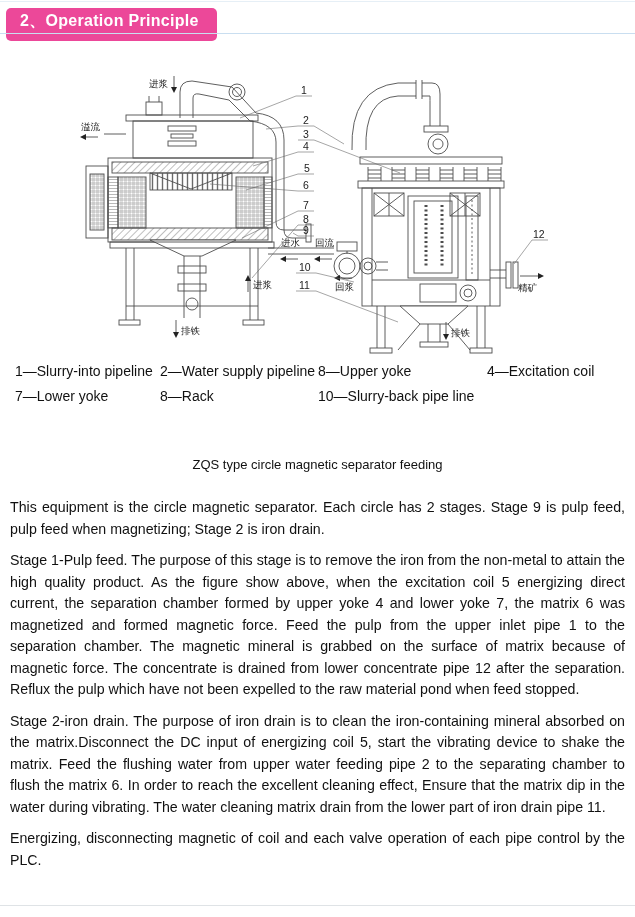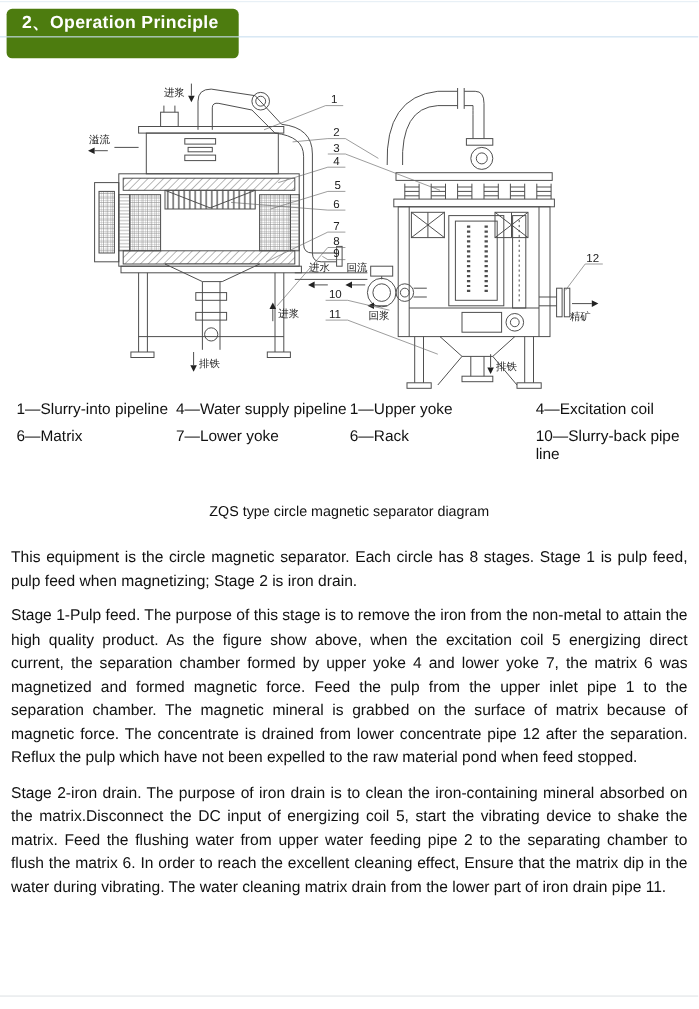--- a/index.html
+++ b/index.html
@@ -3,22 +3,22 @@
 <meta charset="utf-8">
 <style>
   html,body{margin:0;padding:0;}
   body{
     width:635px;height:917px;background:#ffffff;position:relative;
     font-family:"Liberation Sans", sans-serif;color:#1a1a1a;overflow:hidden;
   }
   .topline{position:absolute;top:1px;left:0;width:635px;height:1px;background:#e6eff6;}
   .banner{
     position:absolute;top:8px;left:6px;height:33px;line-height:25px;
-    background:#4d7c0f;color:#fff;font-weight:bold;font-size:16px;
-    padding:0 18px 12px 14px;border-radius:5px;letter-spacing:.3px;
+    background:#ec4899;color:#fff;font-weight:bold;font-size:16px;
+    padding:0 18px 0 14px;border-radius:5px;letter-spacing:.3px;
   }
   .banner-underline{position:absolute;top:33px;left:0;width:635px;height:1px;background:#c9def0;}
   svg.diagram{position:absolute;top:70px;left:0;}
   svg .ln{stroke:#4d4d4d;stroke-width:0.9;fill:none;}
   svg .thin{stroke:#6a6a6a;stroke-width:0.6;fill:none;}
   svg text{fill:#222;}
   svg text.cjk{font-size:9.5px;font-family:"DejaVu Sans","Liberation Sans",sans-serif;}
   svg text.num{font-size:10.5px;font-family:"Liberation Sans",sans-serif;}
   svg .ah{fill:#222;stroke:none;}
   .legend{
@@ -228,30 +228,30 @@
     <text class="num" x="303" y="153">8</text>
     <text class="num" x="303" y="164">9</text>
     <text class="num" x="299" y="201">10</text>
     <text class="num" x="299" y="219">11</text>
     <text class="num" x="533" y="168">12</text>
   </g>
 </svg>
 
 <div class="legend">
   <span>1—Slurry-into pipeline</span>
-  <span>4—Water supply pipeline</span>
-  <span>1—Upper yoke</span>
+  <span>2—Water supply pipeline</span>
+  <span>8—Upper yoke</span>
   <span>4—Excitation coil</span>
-  <span>6—Matrix</span>
   <span>7—Lower yoke</span>
-  <span>6—Rack</span>
+  <span>8—Rack</span>
   <span>10—Slurry-back pipe line</span>
 </div>
 
-<div class="caption">ZQS type circle magnetic separator diagram</div>
+<div class="caption">ZQS type circle magnetic separator feeding</div>
 
 <div class="bodytext">
-  <p>This equipment is the circle magnetic separator. Each circle has 8 stages. Stage 1 is pulp feed, pulp feed when magnetizing; Stage 2 is iron drain.</p>
+  <p>This equipment is the circle magnetic separator. Each circle has 2 stages. Stage 9 is pulp feed, pulp feed when magnetizing; Stage 2 is iron drain.</p>
   <p>Stage 1-Pulp feed. The purpose of this stage is to remove the iron from the non-metal to attain the high quality product. As the figure show above, when the excitation coil 5 energizing direct current, the separation chamber formed by upper yoke 4 and lower yoke 7, the matrix 6 was magnetized and formed magnetic force. Feed the pulp from the upper inlet pipe 1 to the separation chamber. The magnetic mineral is grabbed on the surface of matrix because of magnetic force. The concentrate is drained from lower concentrate pipe 12 after the separation. Reflux the pulp which have not been expelled to the raw material pond when feed stopped.</p>
   <p>Stage 2-iron drain. The purpose of iron drain is to clean the iron-containing mineral absorbed on the matrix.Disconnect the DC input of energizing coil 5, start the vibrating device to shake the matrix. Feed the flushing water from upper water feeding pipe 2 to the separating chamber to flush the matrix 6. In order to reach the excellent cleaning effect, Ensure that the matrix dip in the water during vibrating. The water cleaning matrix drain from the lower part of iron drain pipe 11.</p>
+  <p>Energizing, disconnecting magnetic of coil and each valve operation of each pipe control by the PLC.</p>
 </div>
 
 <div class="bottomline"></div>
 
 </body></html>

